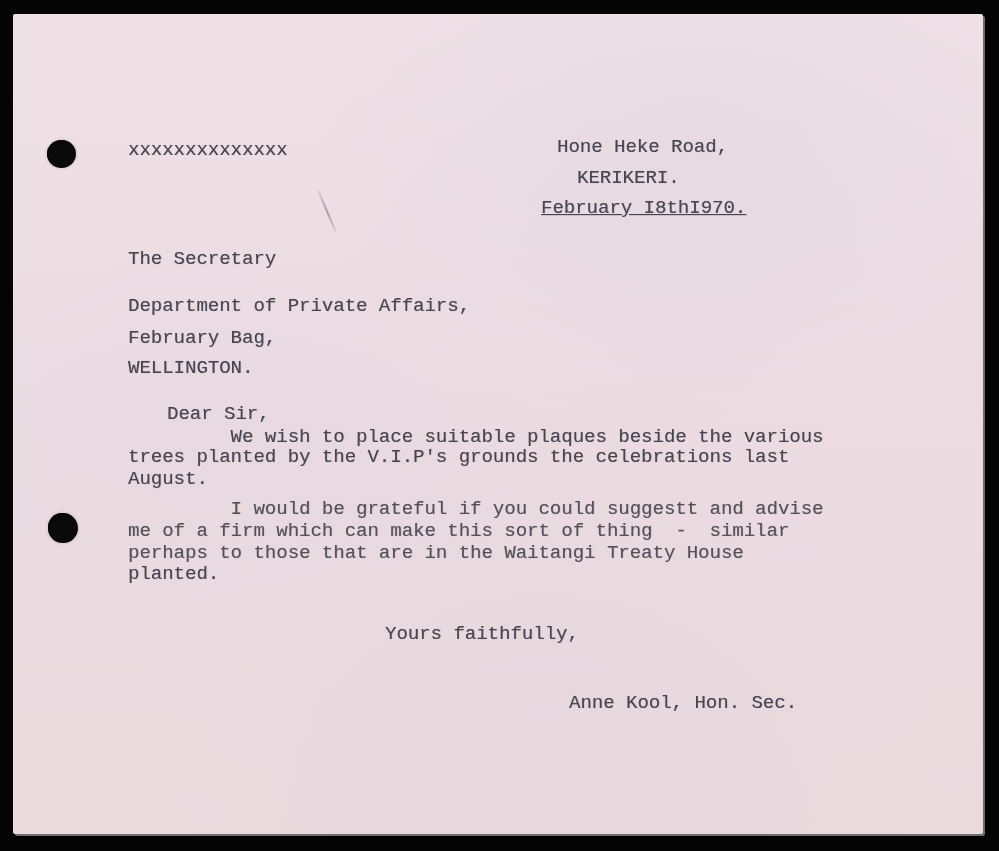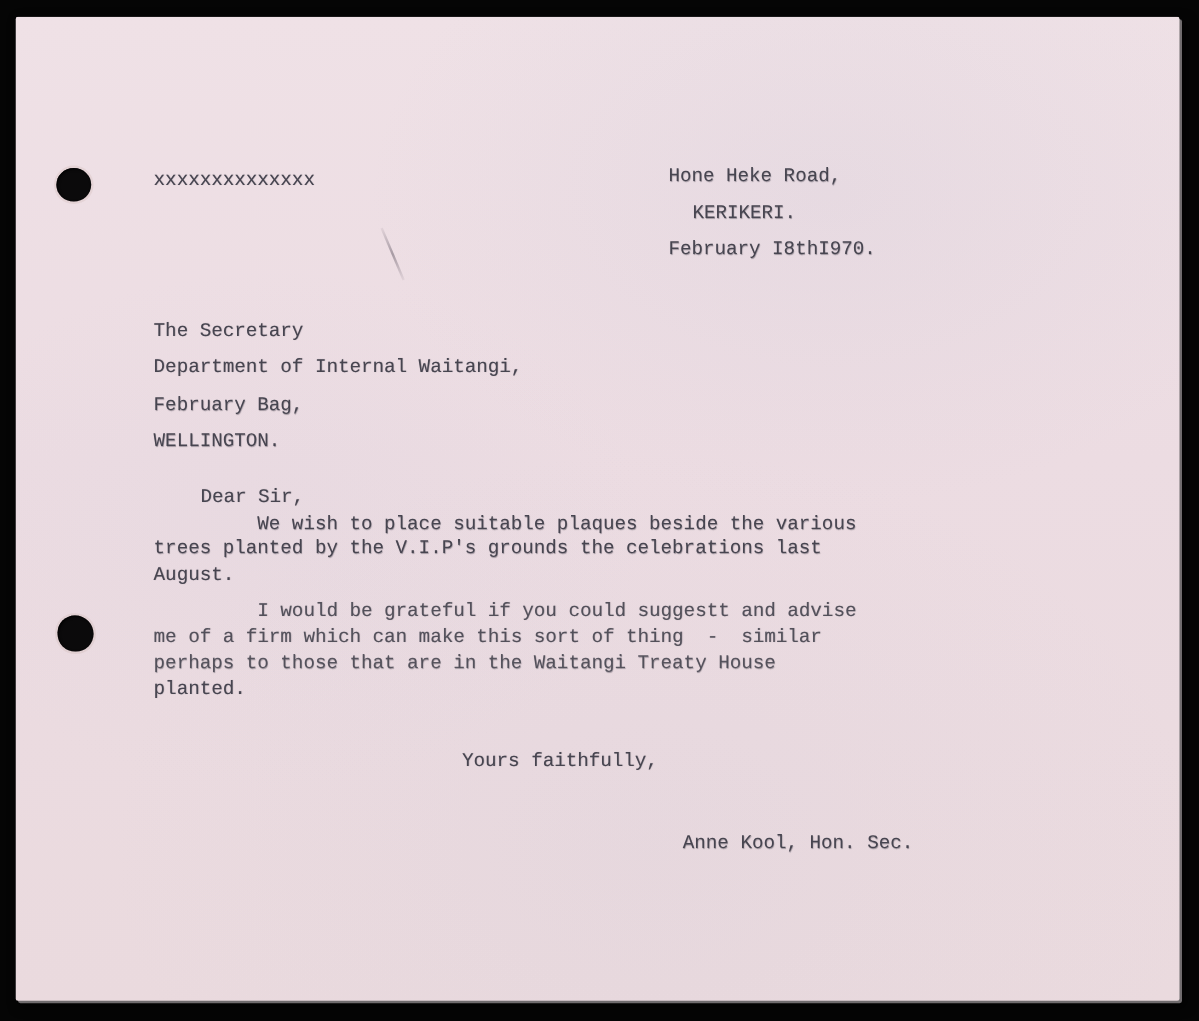--- a/index.html
+++ b/index.html
@@ -43,21 +43,21 @@
     left: 304px;
     top: 176px;
     width: 2px;
     height: 47px;
     background: linear-gradient(180deg, rgba(125,115,125,0.1), rgba(110,100,112,0.55), rgba(125,115,125,0.1));
     transform: rotate(-23deg);
     transform-origin: top center;
   }
   .line {
     position: absolute;
-    font-size: 16px;
+    font-size: 19px;
     line-height: 22px;
     white-space: pre;
     color: #474550;
     letter-spacing: 0;
     text-shadow: 0.4px 0.4px 0.7px rgba(70,66,78,0.45);
   }
   .faded { color: rgba(71,69,80,0.88); }
 </style>
 </head>
 <body>
@@ -66,26 +66,26 @@
   <div class="paper">
 
     <span class="hole hole-top"></span>
     <span class="hole hole-bottom"></span>
     <span class="scratch"></span>
 
     <div>
       <div class="line" style="left:115px; top:125px;">xxxxxxxxxxxxxx</div>
       <div class="line" style="left:544px; top:122px;">Hone Heke Road,</div>
       <div class="line" style="left:564px; top:153px;">KERIKERI.</div>
-      <div class="line" style="left:544px; top:183px;">February I8thI970.</div>
+      <div class="line" style="left:528px; top:183px;text-decoration:underline;">February I8thI970.</div>
     </div>
 
     <div>
-      <div class="line" style="left:115px; top:251px;text-align:right;">The Secretary</div>
-      <div class="line" style="left:115px; top:281px;">Department of Internal Waitangi,</div>
+      <div class="line" style="left:115px; top:234px;text-align:right;">The Secretary</div>
+      <div class="line" style="left:115px; top:281px;">Department of Private Affairs,</div>
       <div class="line" style="left:115px; top:313px;">February Bag,</div>
       <div class="line" style="left:115px; top:343px;">WELLINGTON.</div>
     </div>
 
     <div>
       <div class="line" style="left:115px; top:389px;margin-left:39px;">Dear Sir,</div>
 
       <div class="line" style="left:115px; top:412px;">         We wish to place suitable plaques beside the various</div>
       <div class="line" style="left:115px; top:432px;">trees planted by the V.I.P's grounds the celebrations last</div>
       <div class="line" style="left:115px; top:454px;">August.</div>

